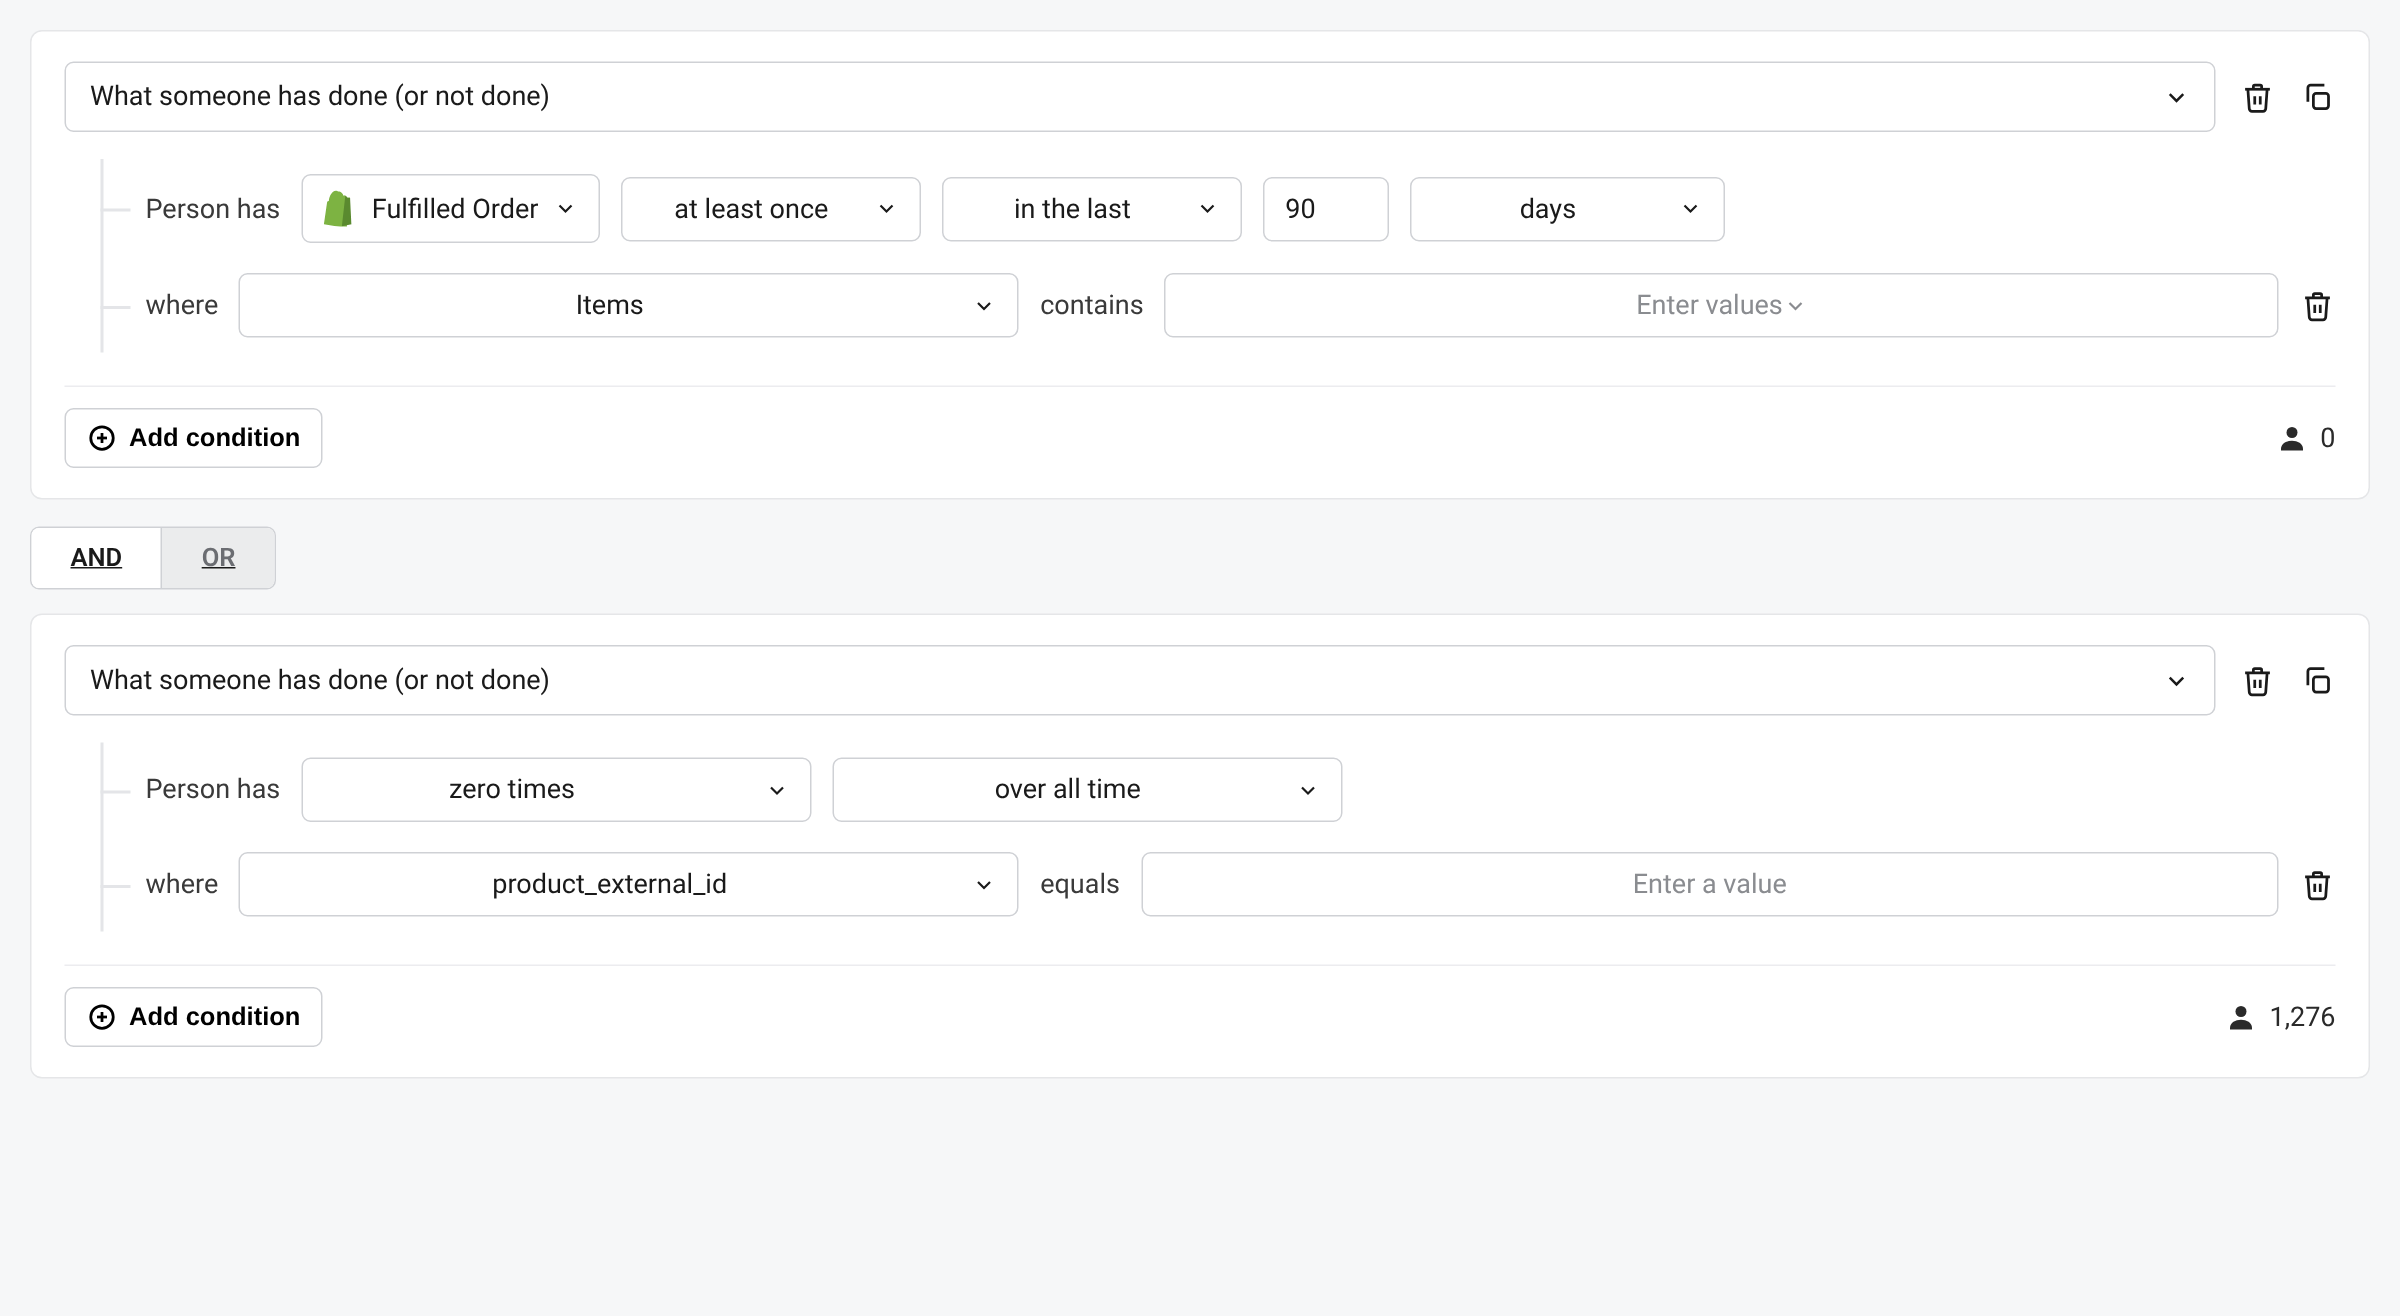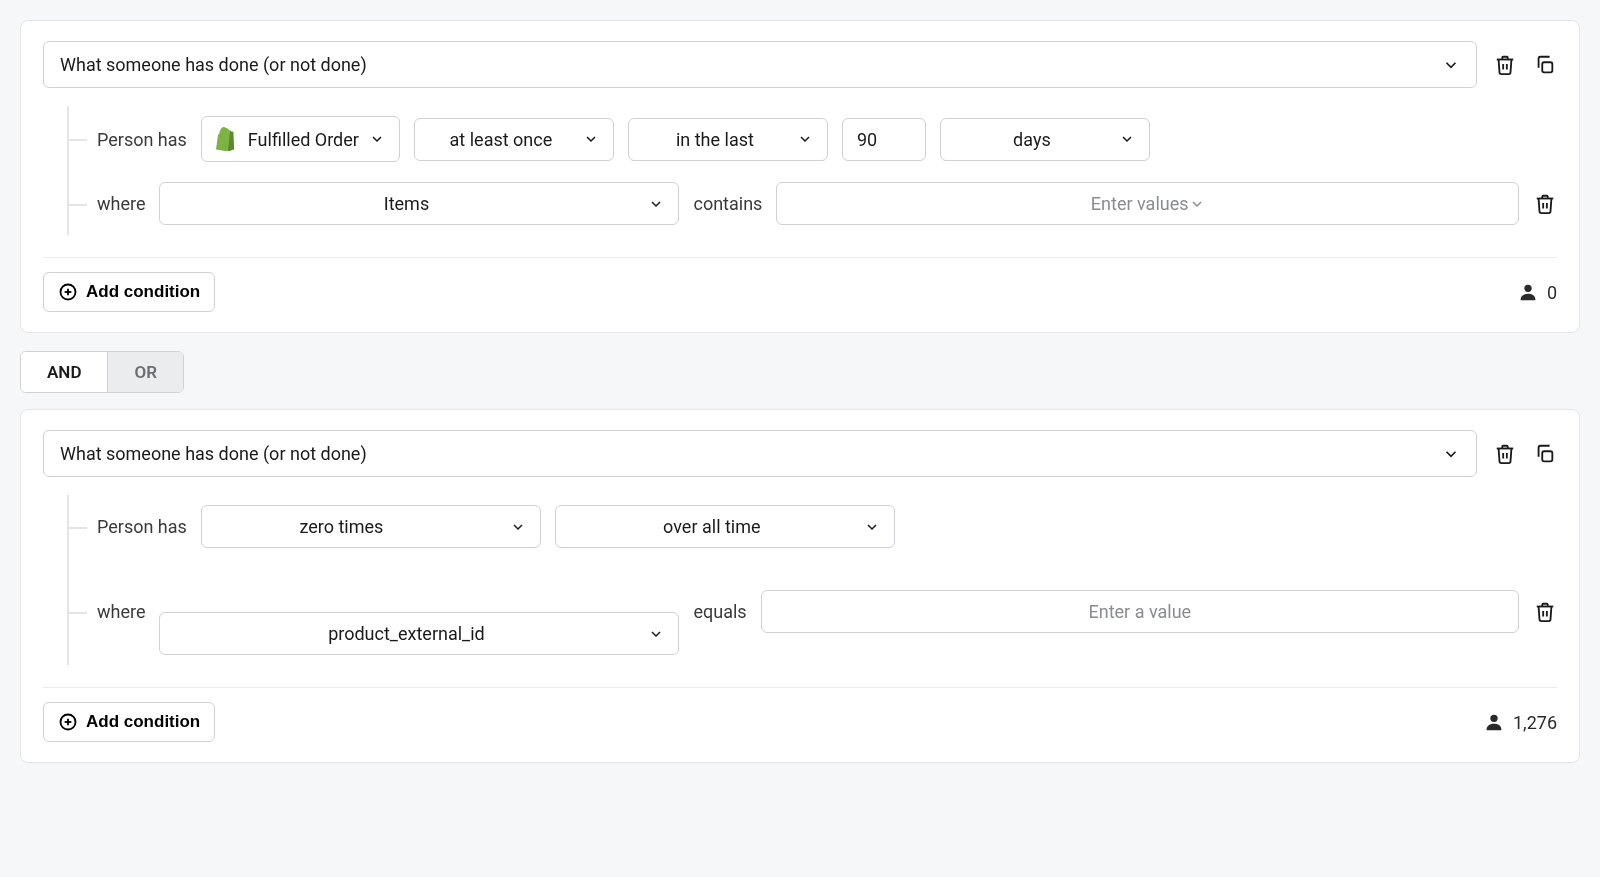--- a/index.html
+++ b/index.html
@@ -134,20 +134,21 @@
       font-size: 18px;
       color: #2a2a2a;
     }
     .logic-toggle {
       display: inline-flex;
       border: 1px solid #cfd1d5;
       border-radius: 6px;
       overflow: hidden;
       margin: 18px 0 16px 0;
       background: #fff;
+      text-decoration: underline;
     }
     .logic-toggle .opt {
       padding: 10px 26px;
       font-weight: 600;
       font-size: 17px;
       cursor: pointer;
       background: #ebeced;
       color: #6b6d72;
     }
     .logic-toggle .opt.active {
@@ -364,21 +365,21 @@
             <svg width="16" height="16" viewBox="0 0 24 24" fill="none" stroke="currentColor" stroke-width="2.2">
               <polyline points="6 9 12 15 18 9"></polyline>
             </svg>
           </span>
       </div>
     </div>
 
     <div class="row">
       <span class="label-text">where</span>
 
-      <div class="select grow" style="max-width:520px;margin-top:44px;">
+      <div class="select grow" style="max-width:520px;">
         <span class="text">product_external_id</span>
         <span class="chev">
             <svg width="16" height="16" viewBox="0 0 24 24" fill="none" stroke="currentColor" stroke-width="2.2">
               <polyline points="6 9 12 15 18 9"></polyline>
             </svg>
           </span>
       </div>
 
       <span class="label-text">equals</span>
 

